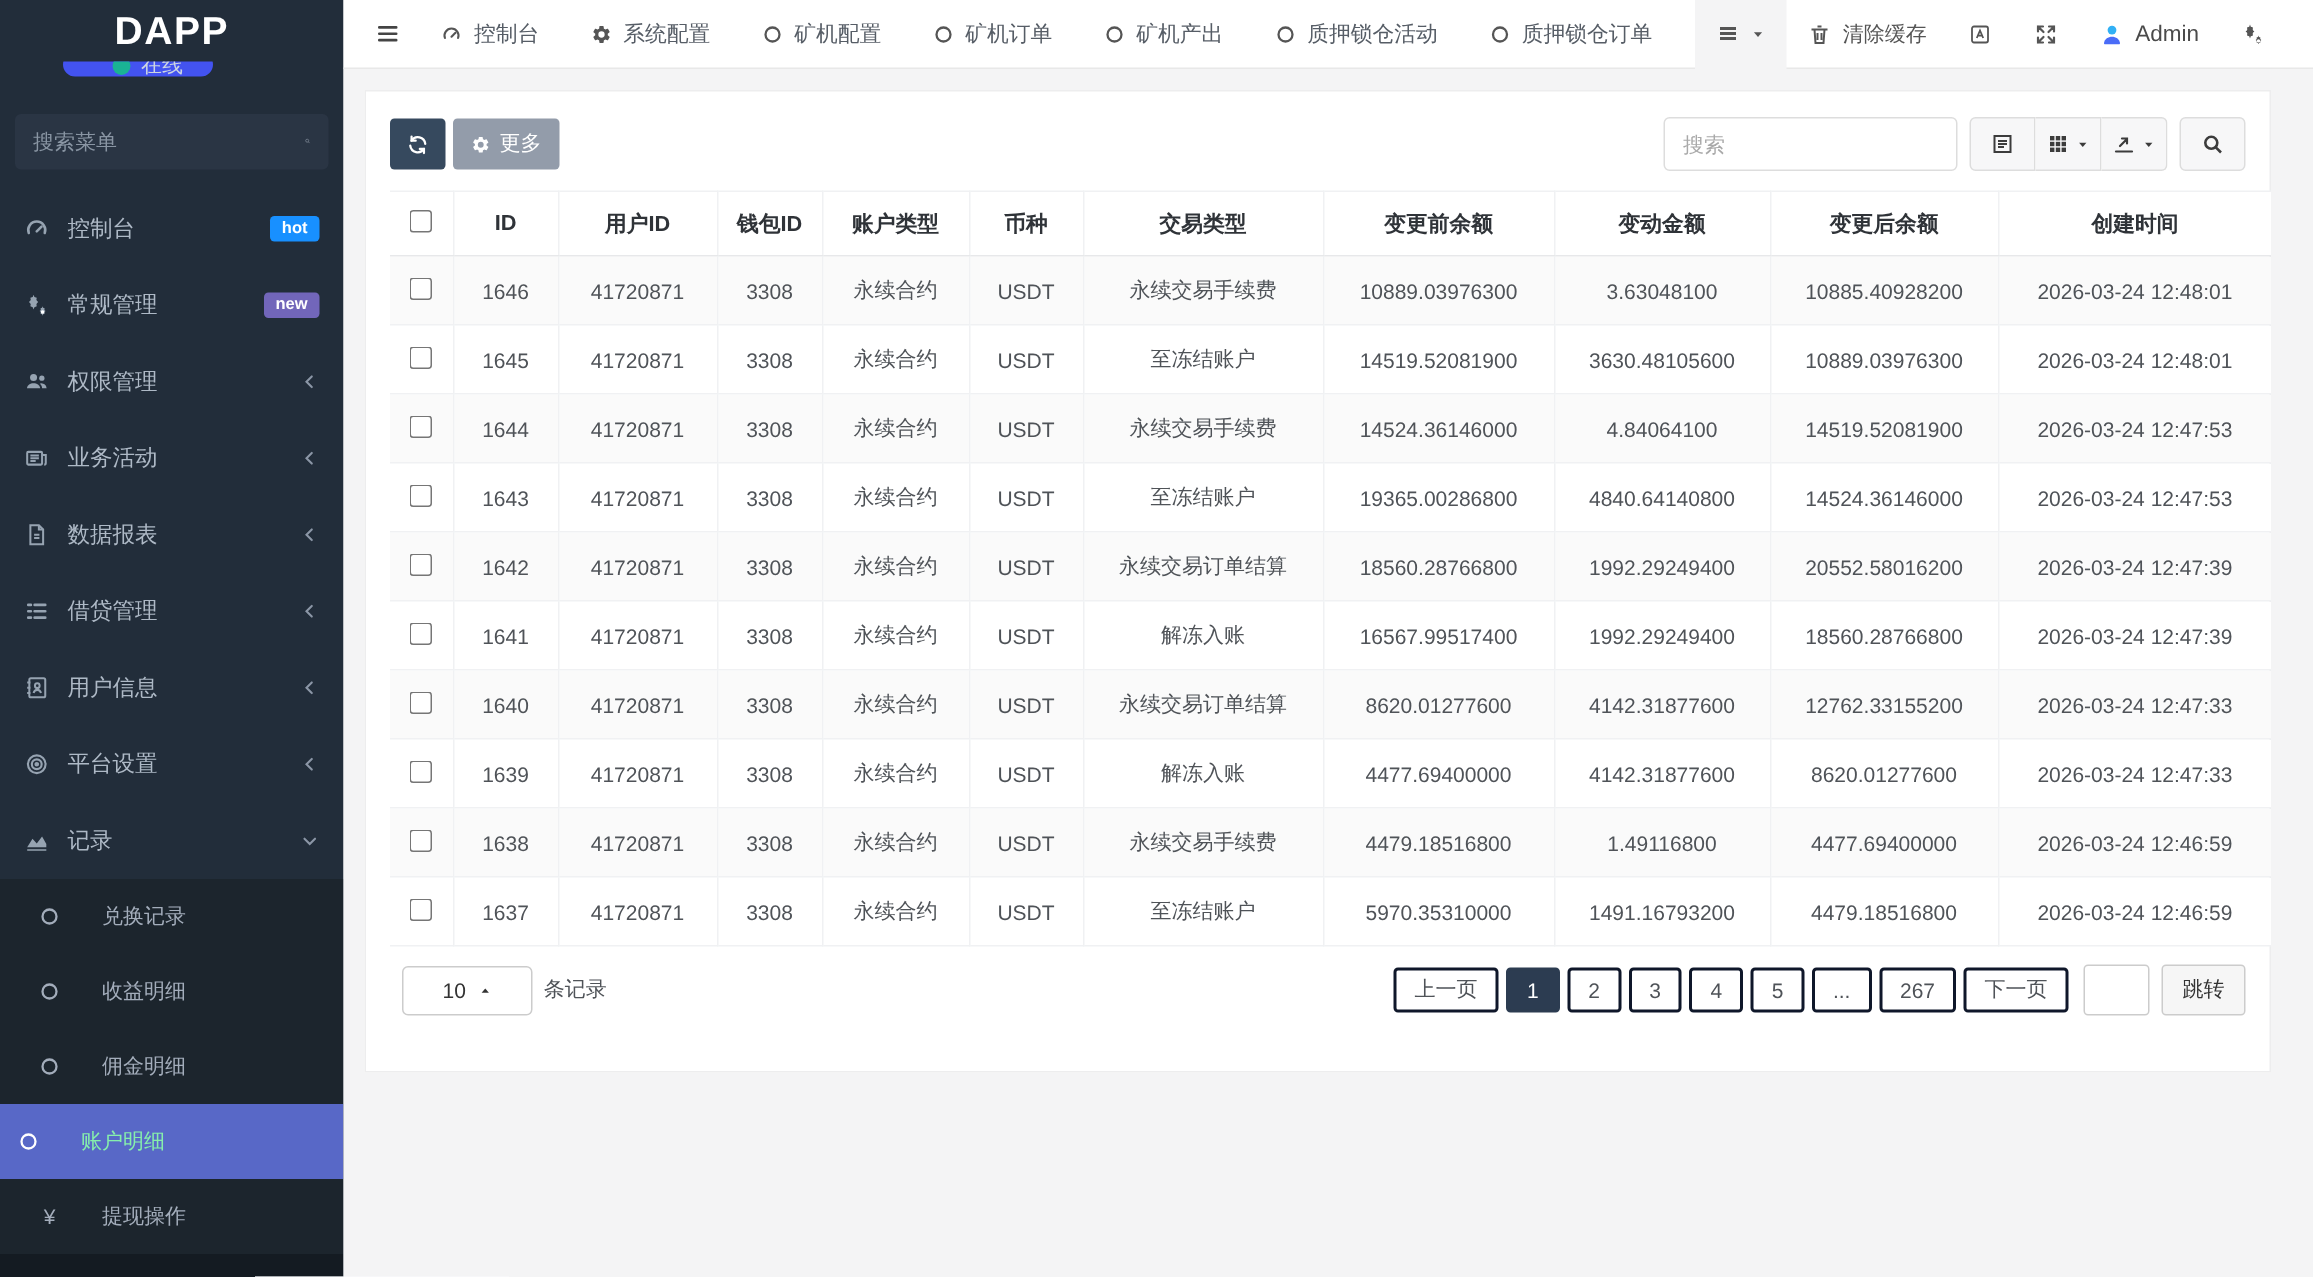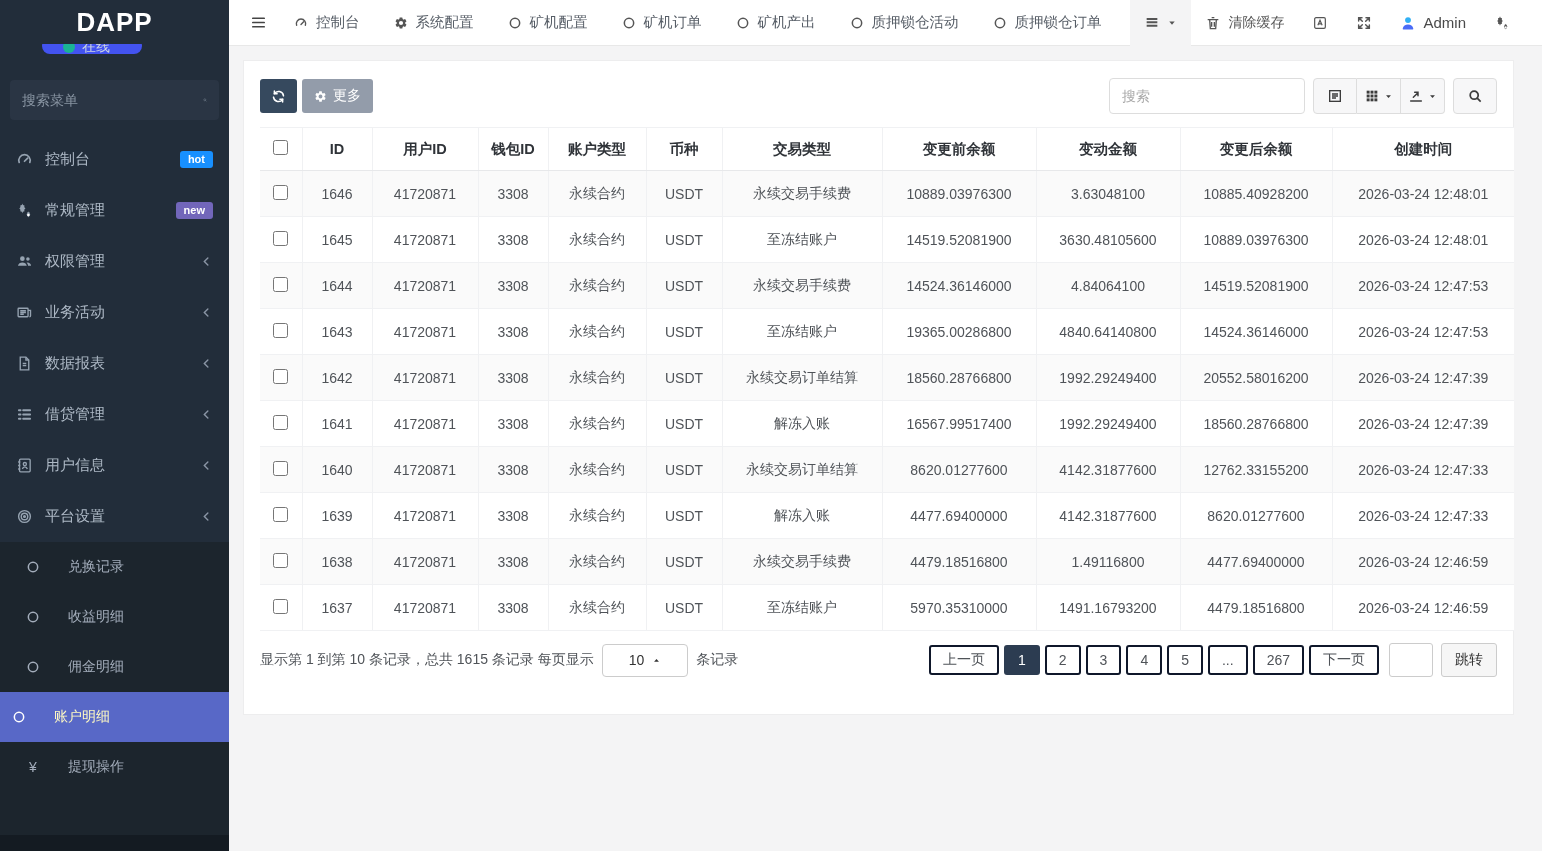--- a/index.html
+++ b/index.html
@@ -6,35 +6,35 @@
   html,body { width:1542px; height:851px; overflow:hidden; }
   body { font-family:"Liberation Sans","DejaVu Sans",sans-serif; background:#f4f4f5; color:#555; font-size:14px; }
   .app { display:flex; width:1542px; height:851px; }
 
   
   .sidebar { width:229px; min-width:229px; background:#222d3a; display:flex; flex-direction:column; overflow:hidden; }
   .logo { height:44px; display:flex; align-items:center; justify-content:center; color:#fff; font-size:26px; font-weight:bold; letter-spacing:1px; }
   .user-brief { height:24px; position:relative; overflow:hidden; }
   .user-pill { position:absolute; left:42px; top:-6px; width:100px; height:16px; border-radius:8px; background:#4353f0; }
   .online-wrap { position:absolute; left:205px; top:-6px; display:flex; align-items:center; gap:7px; color:#cdd6e0; font-size:14px; }
-  .online-wrap { left:63px; }
+  .online-wrap { left:75px; }
   .online-dot { width:12px; height:12px; border-radius:50%; background:#1ab394; }
   .menu-search { margin:12px 10px 14px; height:40px; background:#2a3544; border-radius:4px; display:flex; align-items:center; padding:0 12px; }
   .menu-search input { flex:1; background:transparent; border:none; outline:none; color:#b5c0cc; font-size:14px; font-family:inherit; }
   .menu-search input::placeholder { color:#8995a3; }
   .menu-search .ic { width:16px; height:16px; color:#8995a3; }
   .side-menu { flex:0 0 auto; }
   .side-item { height:51px; display:flex; align-items:center; padding:0 16px; gap:12px; color:#aeb9c6; font-size:15px; cursor:pointer; }
   .side-item .ic { width:17px; height:17px; color:#96a3b1; flex:0 0 auto; }
   .side-item .arr { margin-left:auto; width:13px; height:13px; color:#8a95a5; }
   .badge { margin-left:auto; color:#fff; font-size:11px; font-weight:bold; padding:3px 8px; border-radius:3px; line-height:1; }
   .sub-menu { background:#1c252d; flex:1 1 auto; }
   .sub-item { height:50px; display:flex; align-items:center; padding:0 16px 0 26px; gap:28px; color:#a3adbb; font-size:14px; cursor:pointer; }
   .sub-item .ic { width:14px; height:14px; color:#a3adbb; flex:0 0 auto; }
-  .sub-item.active { color:#fef9c3;padding-left:12px; }
+  .sub-item.active { color:#86efac;padding-left:12px; }
   .sub-item.active .ic { color:#fff; }
   .yen-glyph { width:14px; text-align:center; font-size:14px; }
   .side-strip { height:16px; background:#141b22; }
 
   
   .main { flex:1; display:flex; flex-direction:column; min-width:0; }
   .topnav { height:46px; background:#fff; border-bottom:1px solid #e8e8e8; display:flex; align-items:center; padding:0 18px 0 14px; gap:4px; }
   .hamburger { width:30px; height:30px; display:flex; align-items:center; justify-content:center; color:#444; cursor:pointer; }
   .hamburger .ic { width:17px; height:17px; }
   .nav-tabs { display:flex; align-items:center; }
@@ -212,20 +212,34 @@
             <svg viewBox="0 0 24 24" fill="none" stroke="currentColor" stroke-width="2">
               <circle cx="12" cy="12" r="8.3"></circle>
               <circle cx="12" cy="12" r="4.6"></circle>
               <circle cx="12" cy="12" r="1.2" fill="currentColor"></circle>
             </svg>
           </span>
           <span>平台设置</span>
           <span class="ic arr">
             <svg viewBox="0 0 24 24" fill="none" stroke="currentColor" stroke-width="2.6" stroke-linecap="round">
               <path d="M14.5 5.5L8 12l6.5 6.5"></path>
+            </svg>
+          </span>
+        </div>
+        <div class="side-item">
+          <span class="ic">
+            <svg viewBox="0 0 24 24" fill="currentColor">
+              <path d="M3 18l5-8 4 4.5L17 8l4 7v3H3z"></path>
+              <path d="M3 20h18v1.5H3z"></path>
+            </svg>
+          </span>
+          <span>记录</span>
+          <span class="ic arr">
+            <svg viewBox="0 0 24 24" fill="none" stroke="currentColor" stroke-width="2.6" stroke-linecap="round">
+              <path d="M5.5 9.5L12 16l6.5-6.5"></path>
             </svg>
           </span>
         </div>
       </nav>
     <div class="sub-menu" id="side-submenu">
         <div class="sub-item">
           <span class="ic">
             <svg viewBox="0 0 24 24" fill="none" stroke="currentColor" stroke-width="2.6">
               <circle cx="12" cy="12" r="8"></circle>
             </svg>
@@ -623,21 +637,20 @@
                 <td>至冻结账户</td>
                 <td>5970.35310000</td>
                 <td>1491.16793200</td>
                 <td>4479.18516800</td>
                 <td>2026-03-24 12:46:59</td>
               </tr>
             </tbody>
         </table>
 
         <div class="table-footer">
-          <span>显示第 1 到第 10 条记录，总共 1615 条记录 每页显示</span>
           <span class="page-size-btn">
             <span>10</span>
             <span class="caret ic">
                 <svg viewBox="0 0 24 24" fill="currentColor">
                   <path d="M5.5 15.5h13L12 8z"></path>
                 </svg>
               </span>
           </span>
           <span>条记录</span>
           <div class="pagination" id="pagination">

